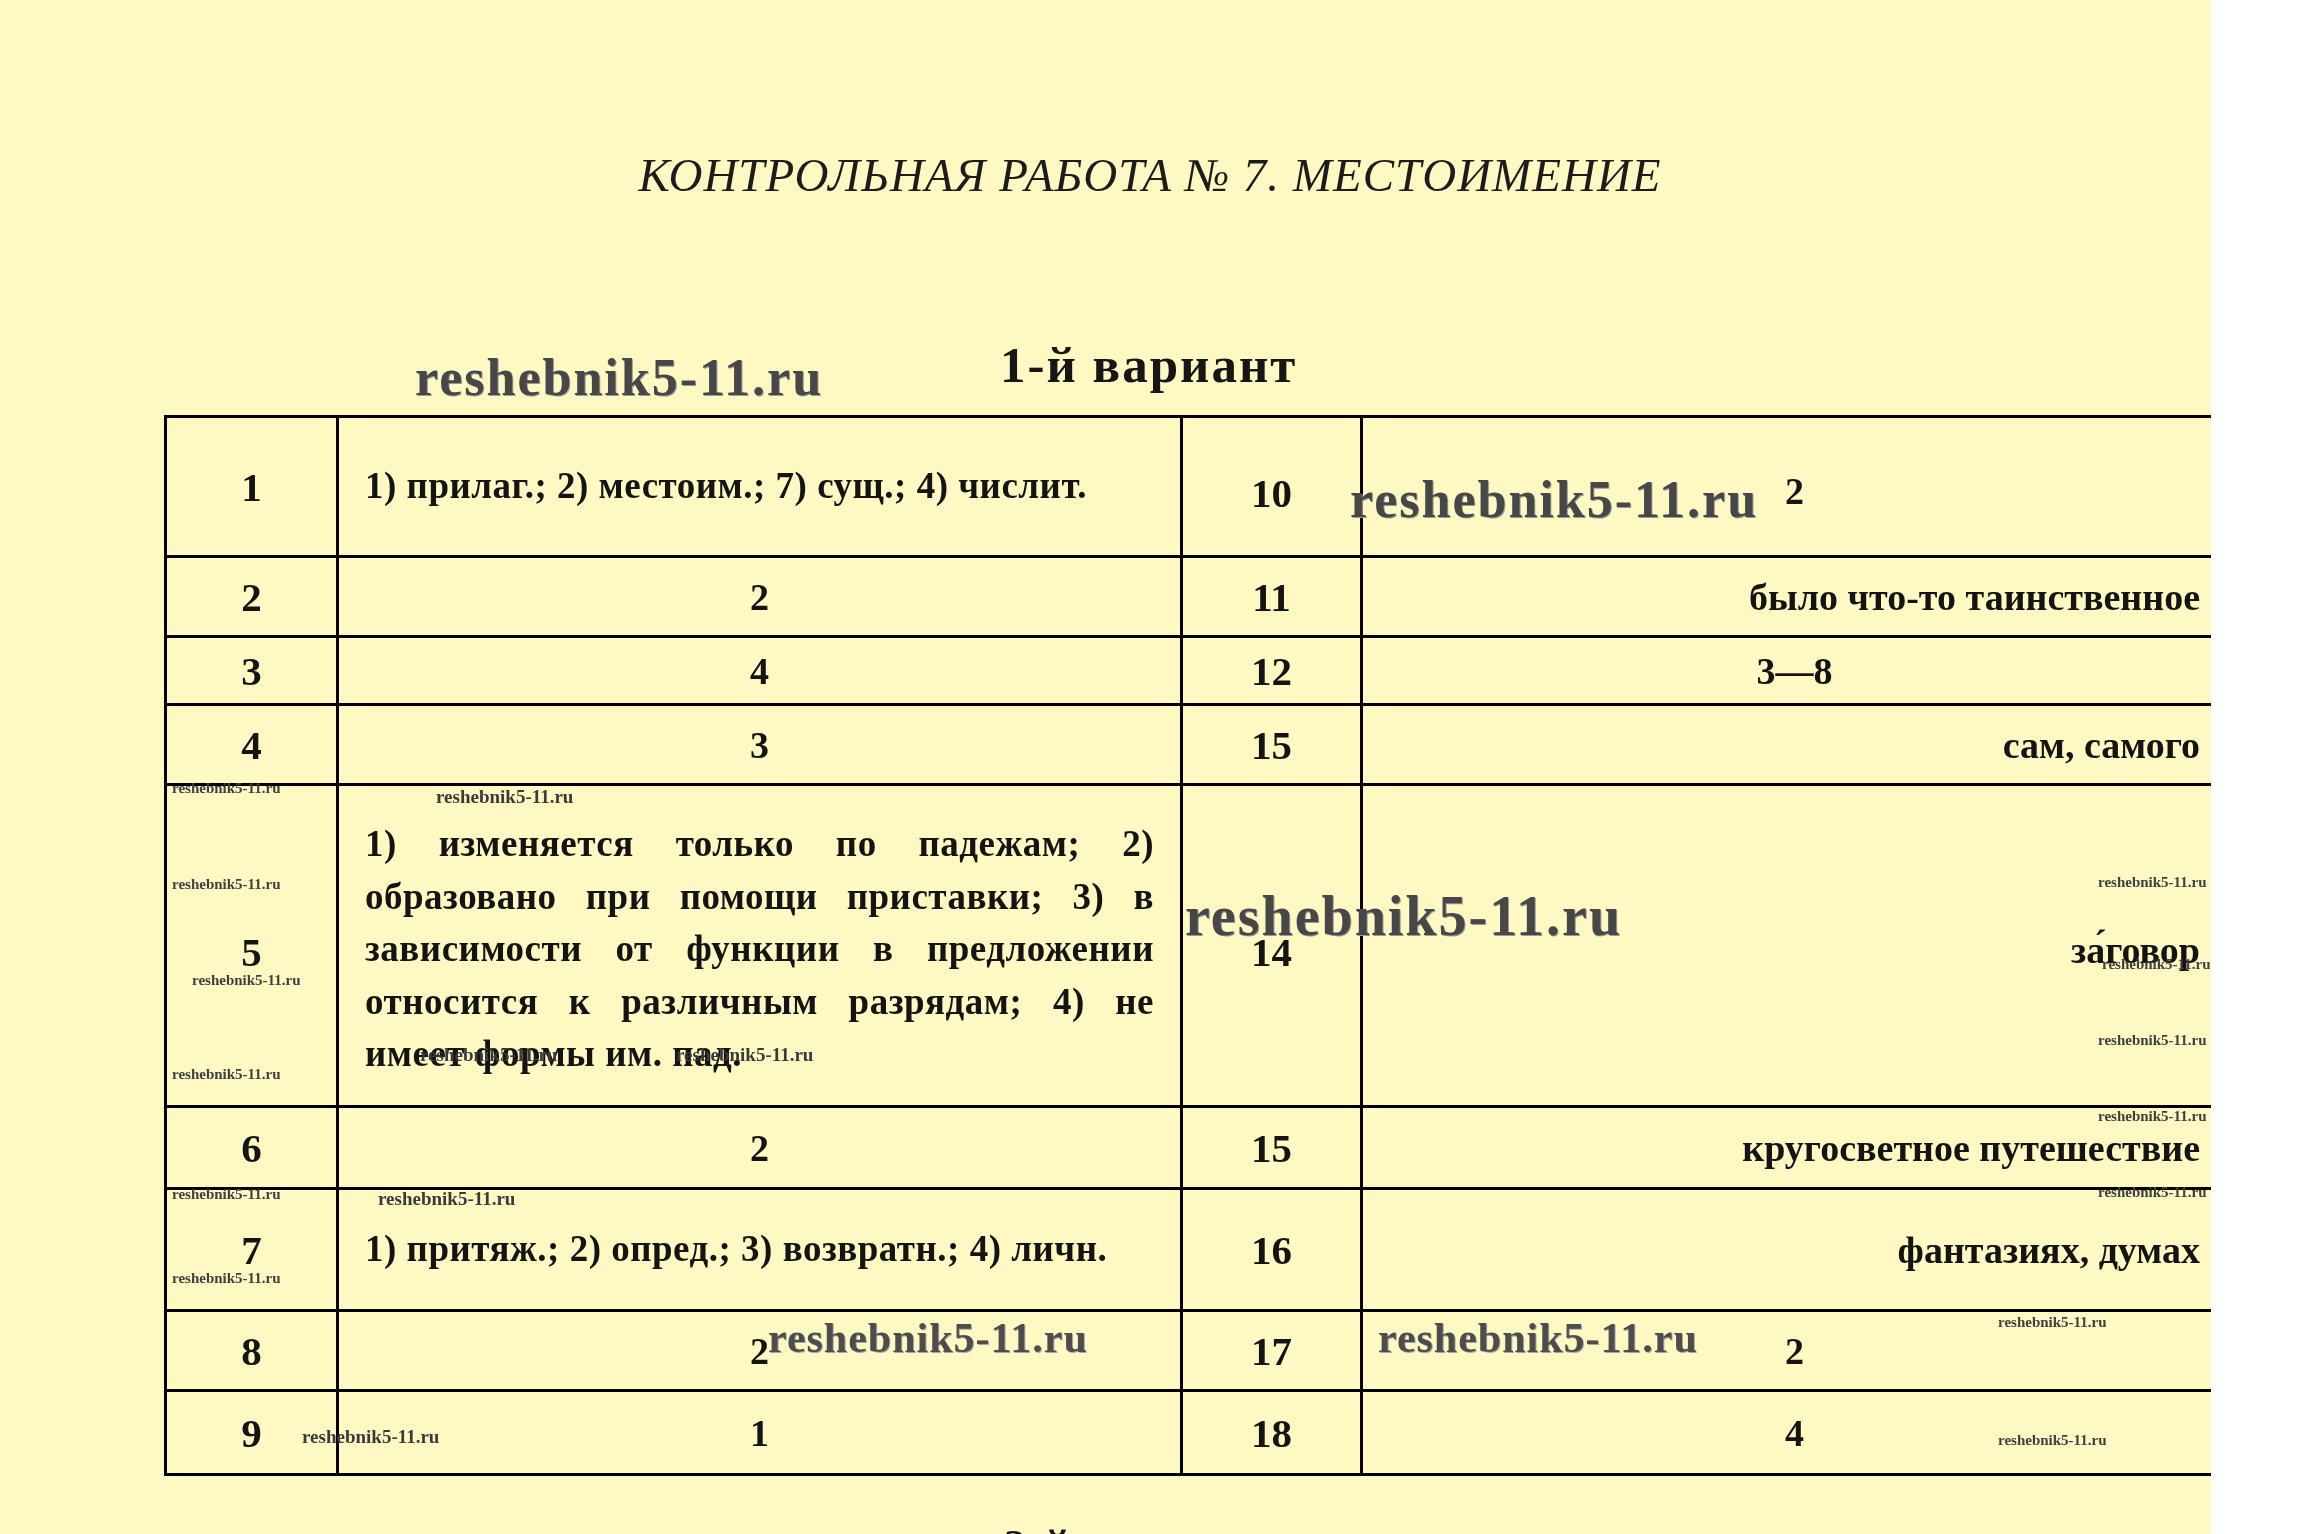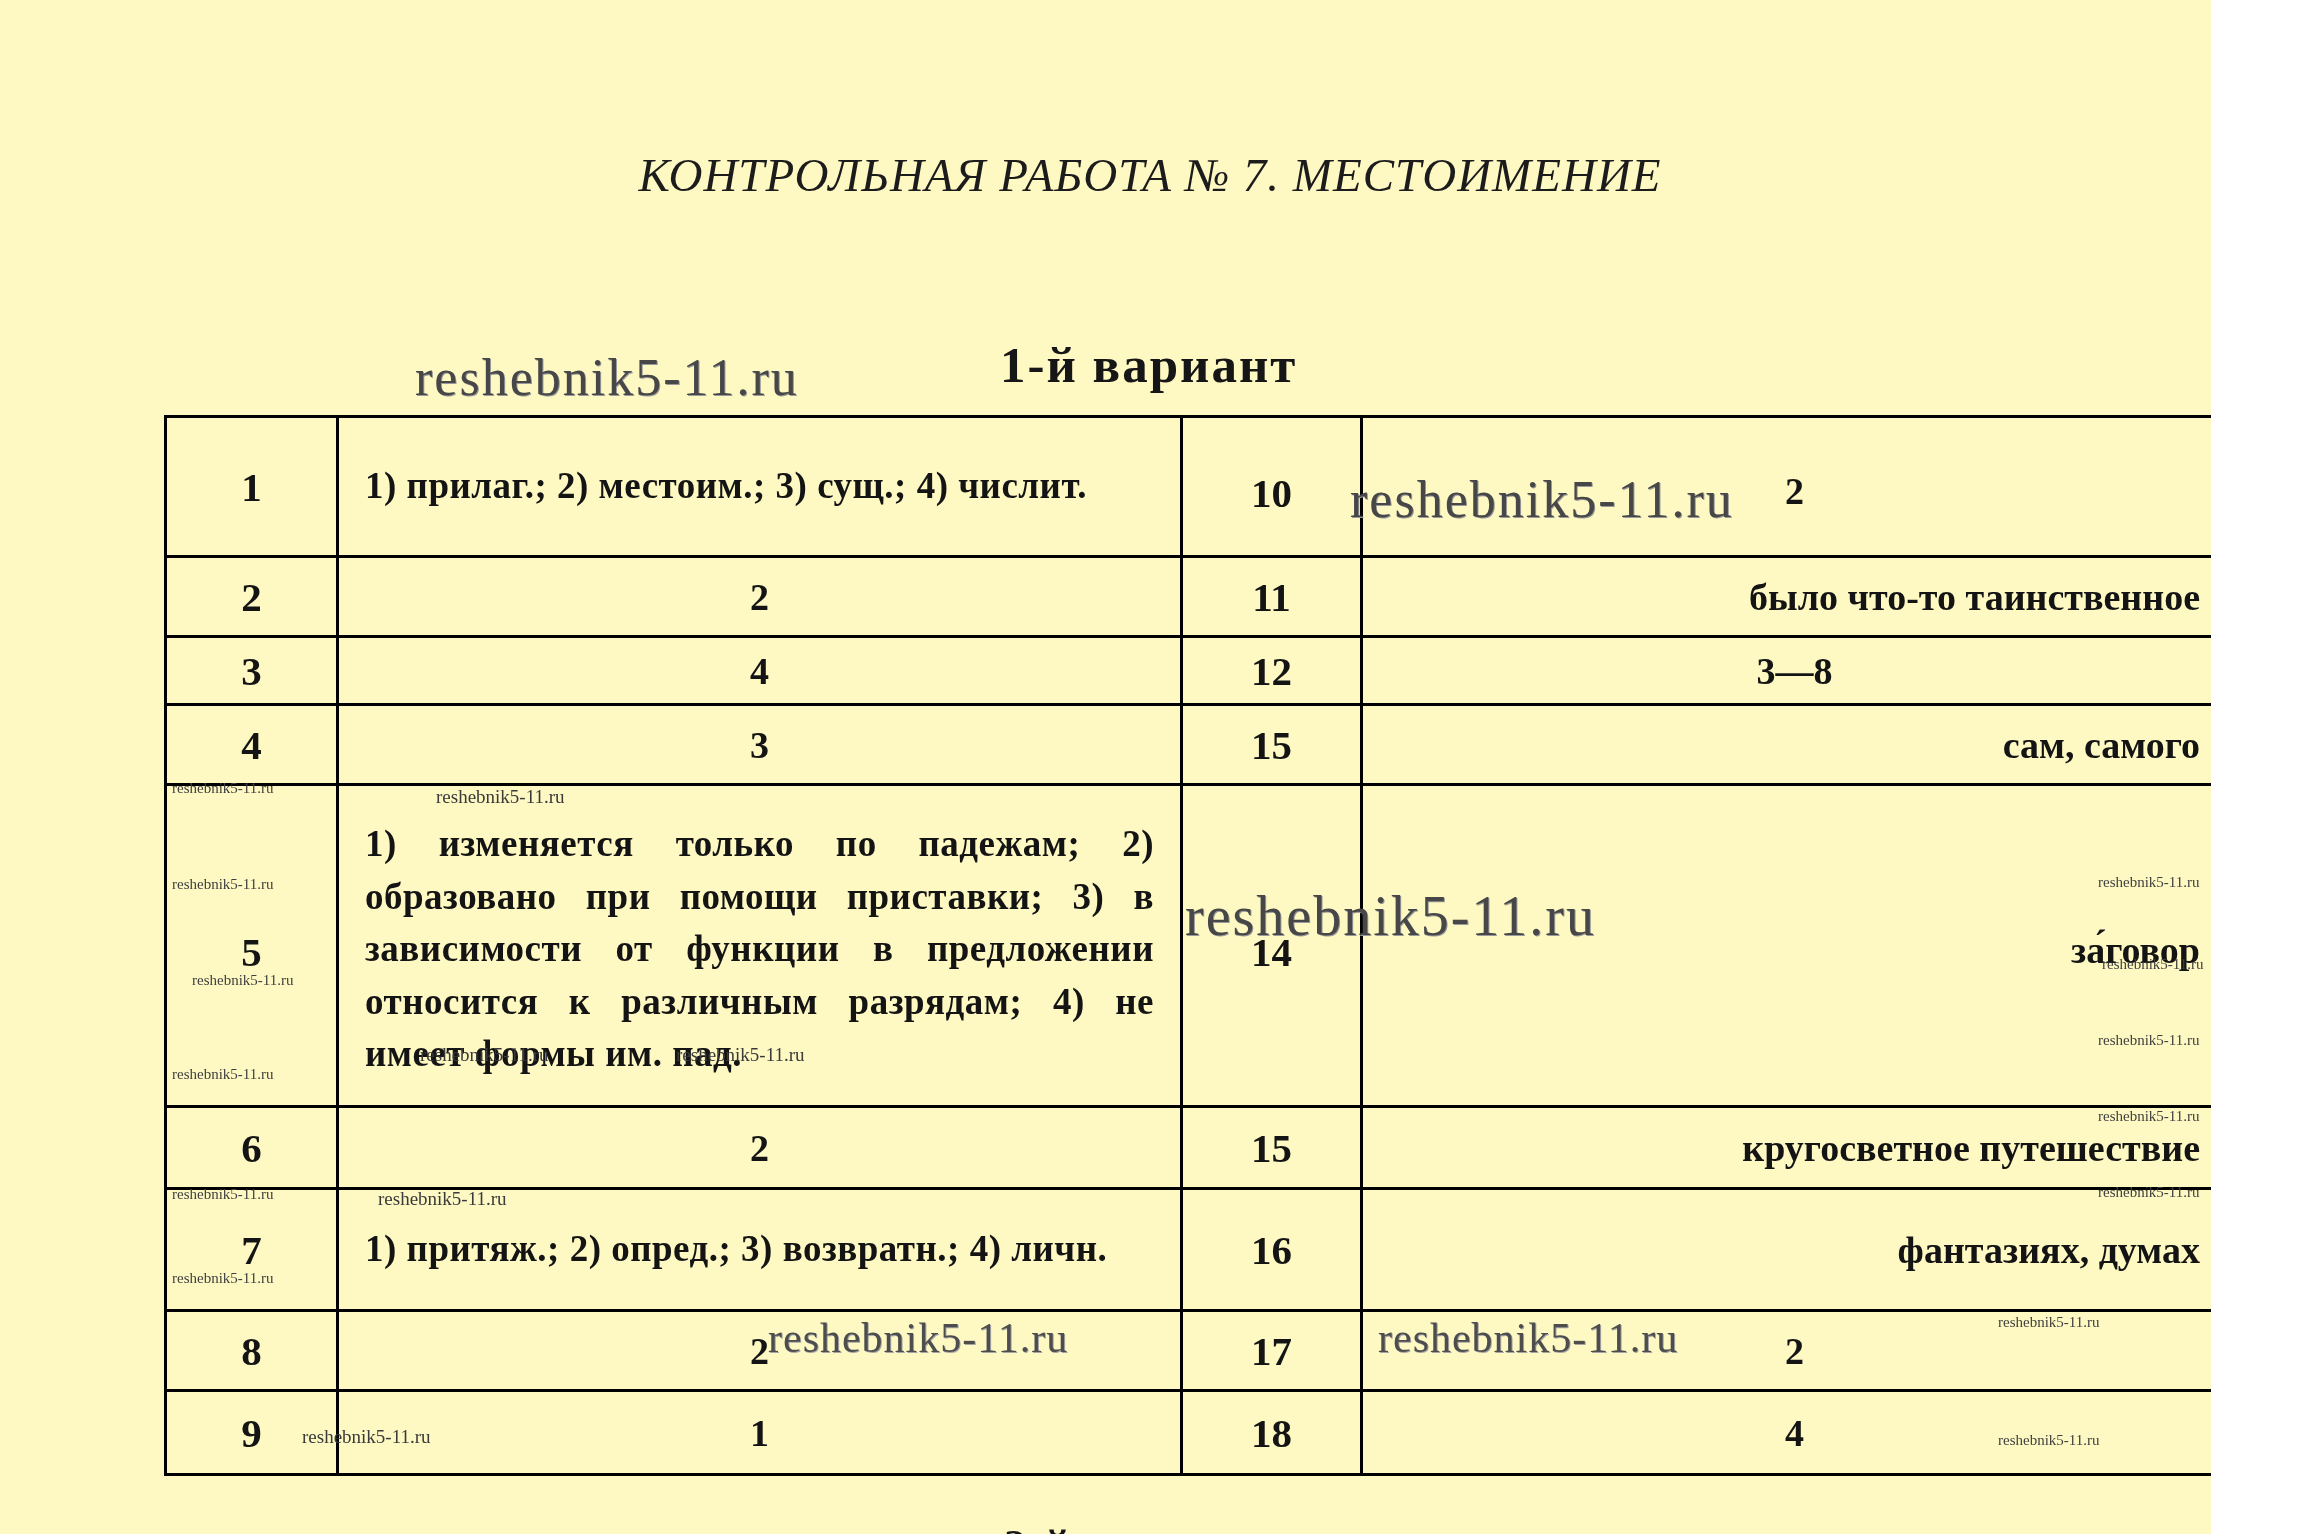--- a/index.html
+++ b/index.html
@@ -83,21 +83,21 @@
   tr.r5 { height: 322px; }
   tr.r6 { height: 82px; }
   tr.r7 { height: 122px; }
   tr.r8 { height: 80px; }
   tr.r9 { height: 84px; }
   .wm {
     position: absolute;
     pointer-events: none;
     white-space: nowrap;
     font-family: "Liberation Serif", serif;
-    font-weight: normal;
+    font-weight: bold;
     color: #4a4a4a;
     z-index: 5;
   }
   .wm-lg {
     font-size: 52px;
     letter-spacing: 2px;
     color: #474747;
     text-shadow: 1px 1px 0 #9a9a9a;
   }
   .wm-xl {
@@ -127,21 +127,21 @@
   <table class="answer-key">
     <colgroup>
       <col style="width:172px">
       <col style="width:844px">
       <col style="width:180px">
       <col style="width:866px">
     </colgroup>
     <tbody>
       <tr class="r1">
         <td class="num">1</td>
-        <td class="ans justify">1) прилаг.; 2) местоим.; 3) сущ.; 4) числит.</td>
+        <td class="ans justify">1) прилаг.; 2) местоим.; 7) сущ.; 4) числит.</td>
         <td class="num vtop">10</td>
         <td class="ans center vtop">2</td>
       </tr>
       <tr class="r2">
         <td class="num">2</td>
         <td class="ans center">2</td>
         <td class="num">11</td>
         <td class="ans left">было что-то таинственное</td>
       </tr>
       <tr class="r3">

